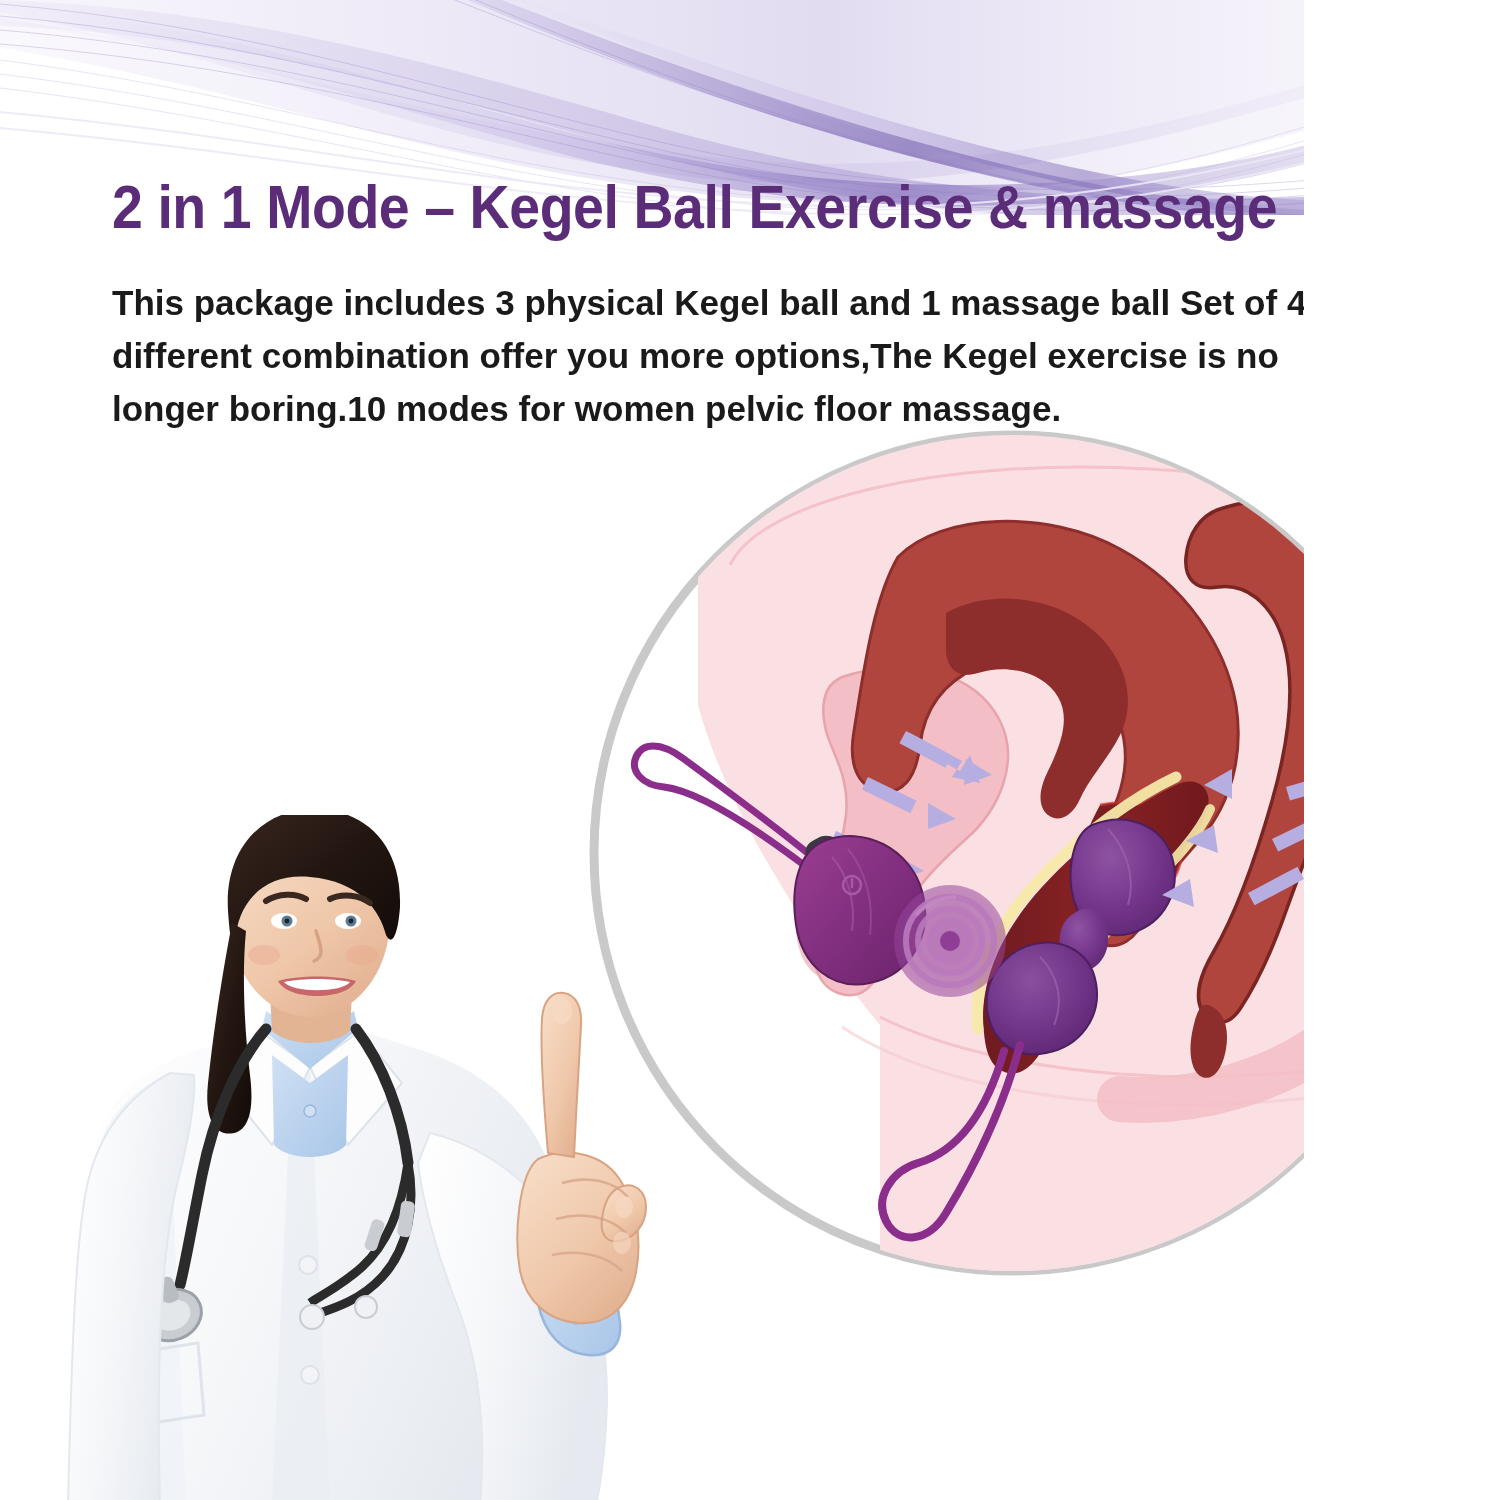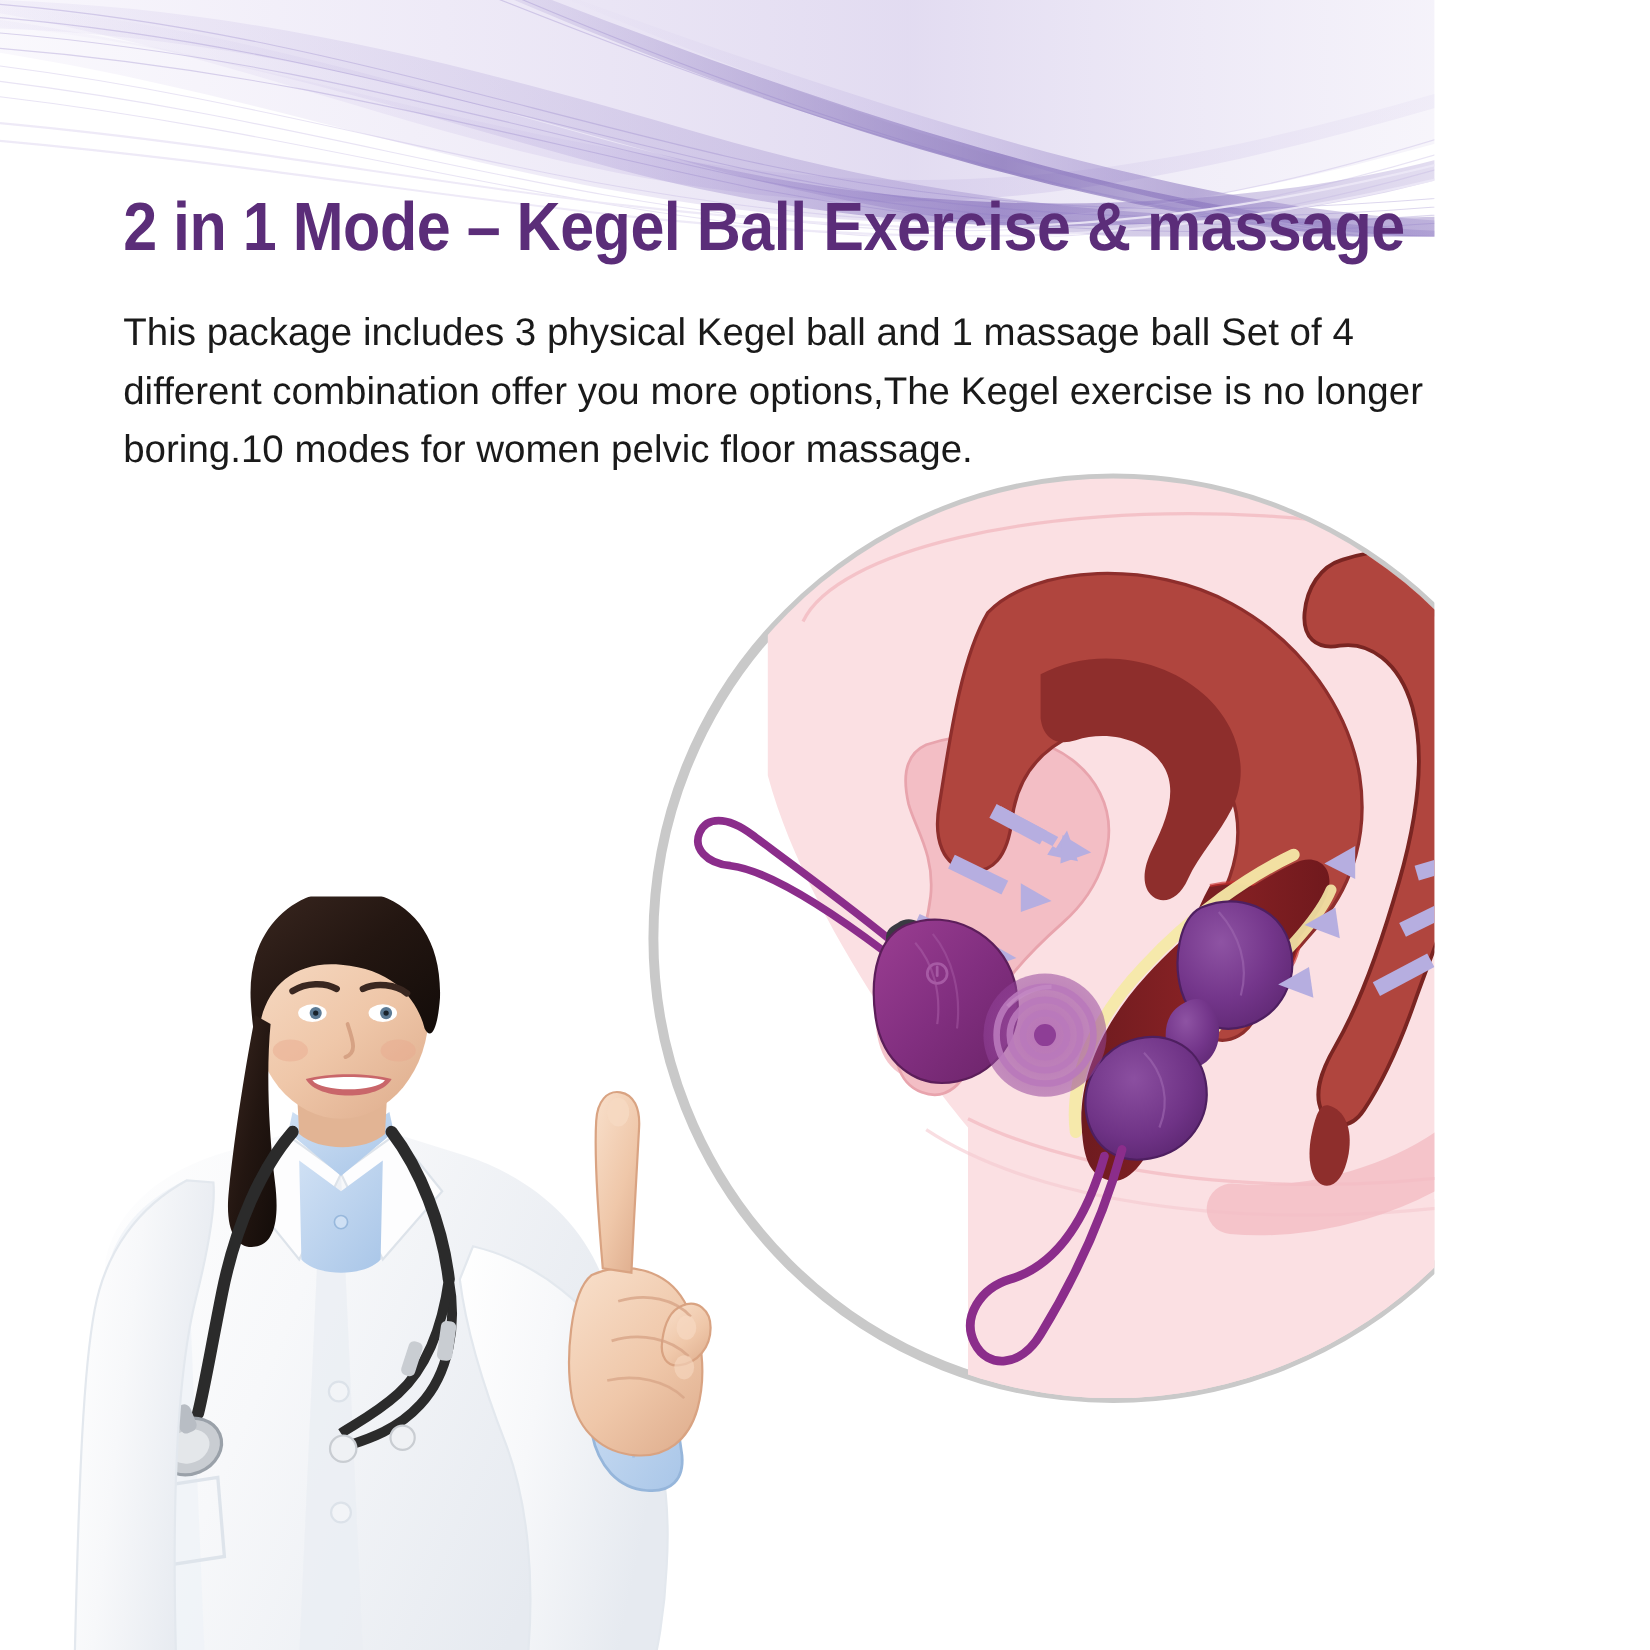--- a/index.html
+++ b/index.html
@@ -15,21 +15,21 @@
     position:absolute;left:112px;top:172px;width:1330px;
     font-family:"Liberation Sans Narrow","Liberation Sans",sans-serif;
     font-weight:bold;font-size:62px;line-height:70px;
     letter-spacing:-0.5px;white-space:nowrap;
     transform:scaleX(.895);transform-origin:left center;
   }
 
   
   #body-copy{
     position:absolute;left:112px;top:276px;width:1230px;
-    font-size:35px;line-height:53px;color:#1a1a1a;font-weight:400;
+    font-size:35px;line-height:53px;color:#1a1a1a;font-weight:700;
   }
   #body-copy p{margin:0;}
 
   
   #illustration{position:absolute;left:580:px;}
   #illustration{position:absolute;left:580px;top:405px;width:870px;height:900px;}
   #illustration svg{display:block;width:870px;height:900px;}
 
   
   #doctor{position:absolute;left:10px;top:815px;width:690px;height:690px;}

